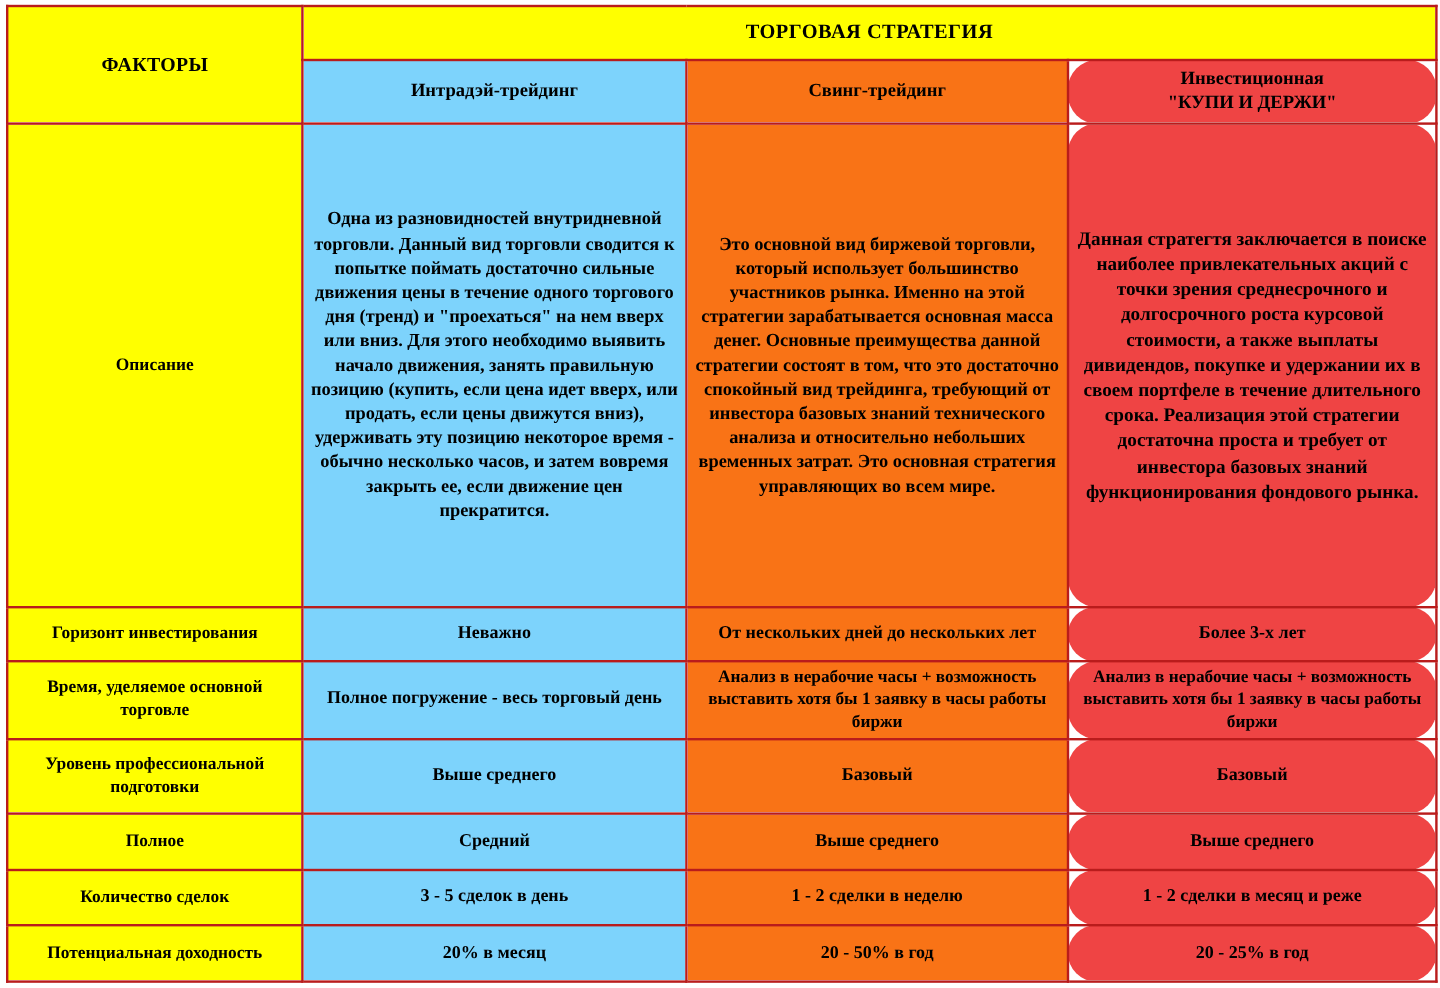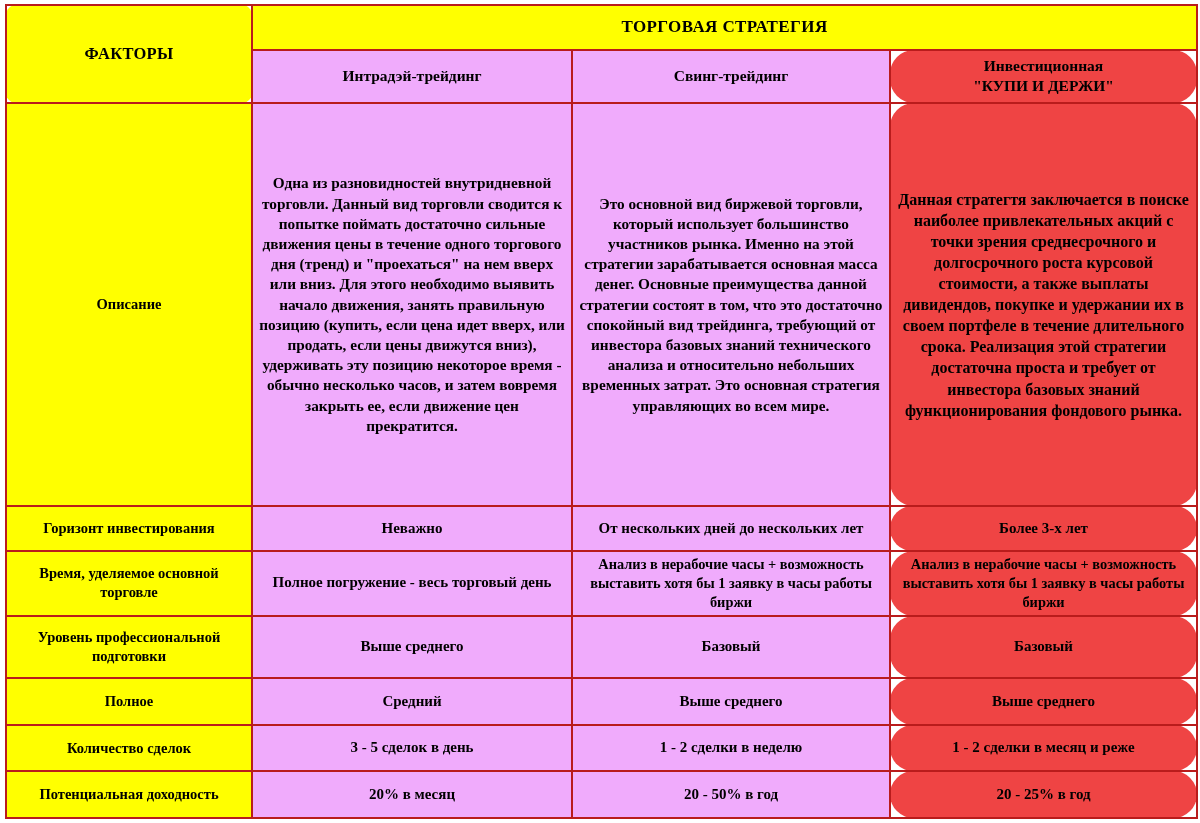--- a/index.html
+++ b/index.html
@@ -36,33 +36,32 @@
     overflow: hidden;
   }
   
   col.c-factor { width: 246px; }
   col.c-intra  { width: 320px; }
   col.c-swing  { width: 318px; }
   col.c-hold   { width: 307px; }
 
   
   .yellow  { background: #ffff00; }
-  .blue    { background: #f0abfc; }
-  .peach   { background: #f0abfc; }
+  .blue    { background: #7dd3fc; }
+  .peach   { background: #f97316; }
   .green   { background: #ef4444; border-radius: 24px; }
 
   
   .title-cell {
     font-size: 17px;
     letter-spacing: 0.4px;
   }
   .factors-cell {
     font-size: 16.5px;
     letter-spacing: 0.3px;
-    border-radius: 10px;
   }
   .colhead {
     font-size: 15.5px;
     line-height: 1.3;
   }
   .rowlabel {
     font-size: 14.5px;
     line-height: 1.33;
   }
   .desc {

